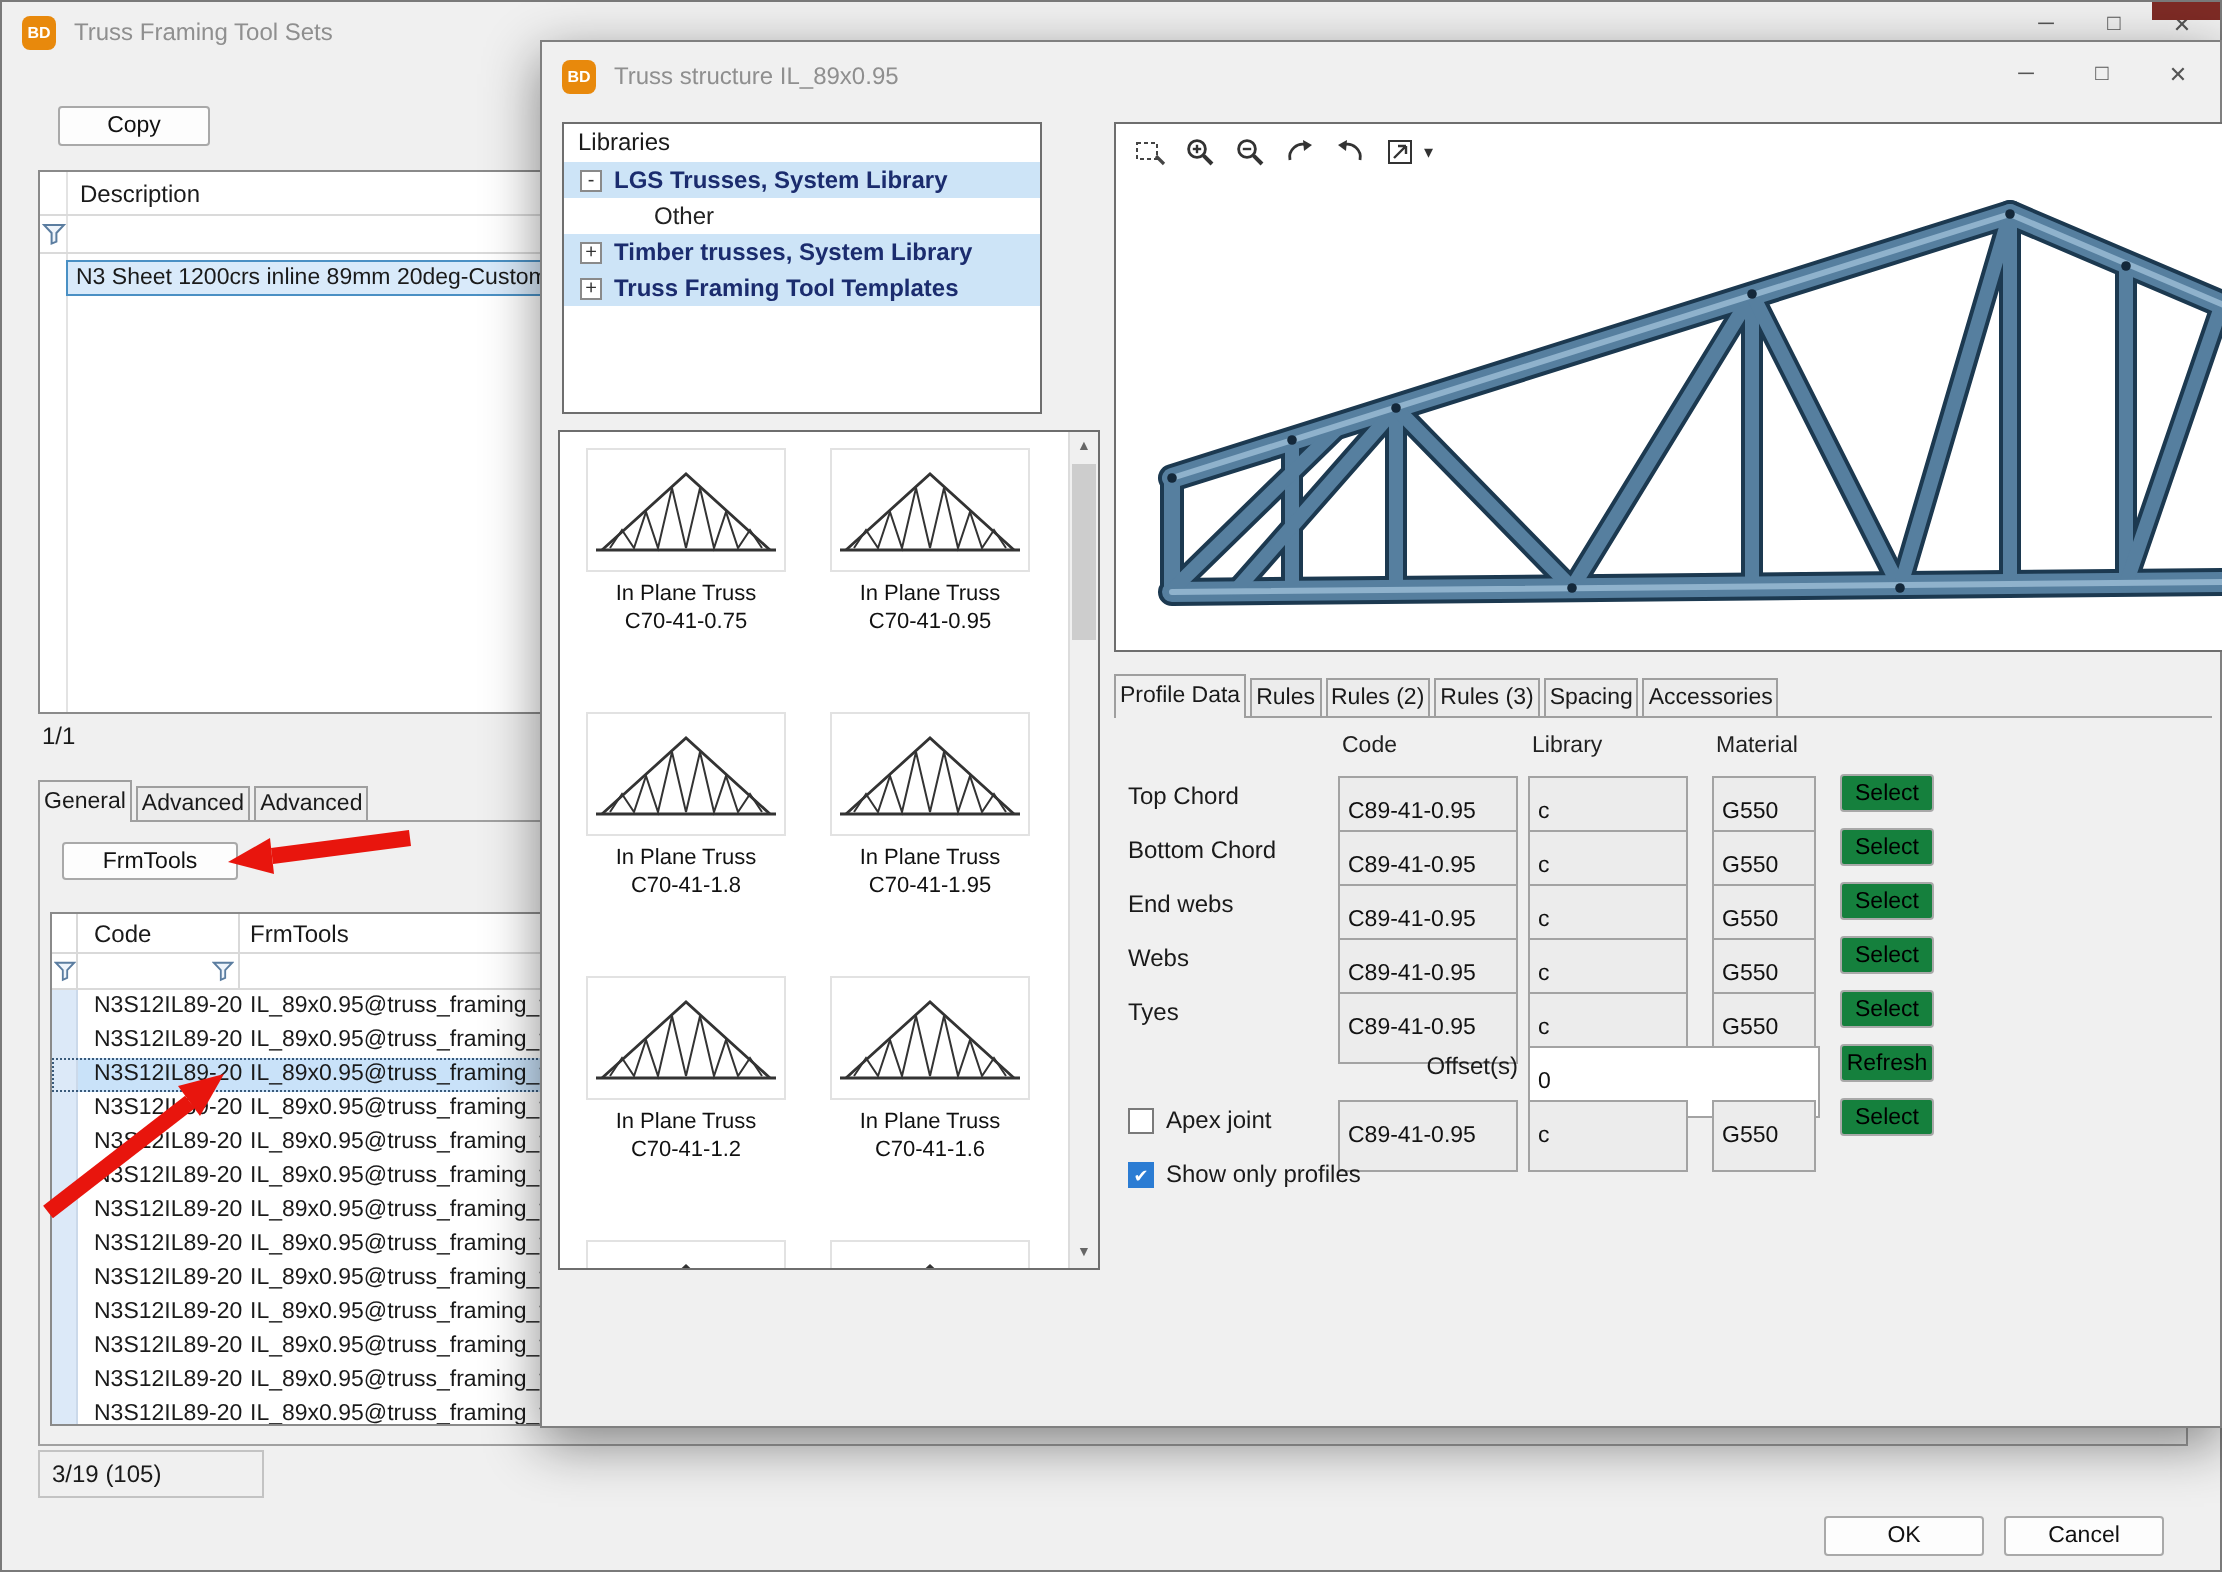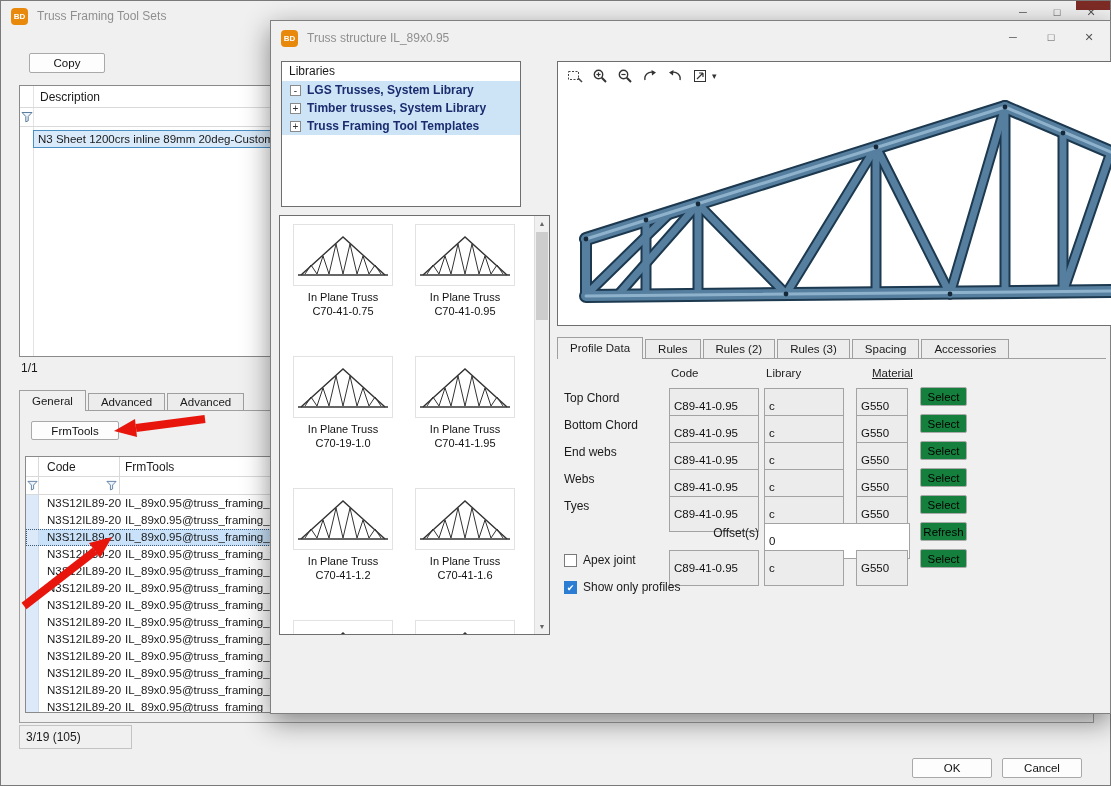--- a/index.html
+++ b/index.html
@@ -21,21 +21,21 @@
   .desc-header{position:relative;height:22px;border-bottom:1px solid #dadada;line-height:22px;}
   .desc-header .lbl{position:absolute;left:20px;}
   .desc-filter{position:relative;height:19px;border-bottom:1px solid #dadada;}
   .desc-filter .funnel{position:absolute;left:1px;top:3px;}
   .desc-row{position:absolute;left:13px;right:2px;top:44px;height:18px;line-height:17px;padding-left:4px;font-size:11.5px;white-space:nowrap;overflow:hidden;}
   .desc-row.selected{background:#d9eafa;border:1px solid #4a90c4;}
   .count1{position:absolute;left:20px;top:360px;}
   
   .tabstrip{position:absolute;display:flex;align-items:flex-end;z-index:3;}
   .main-tabs{left:18px;top:389px;height:21px;}
-  .tab{height:18px;line-height:17px;padding:0 12px;background:#ececec;border:1px solid #9f9f9f;margin-right:2px;font-size:11.5px;white-space:nowrap;}
+  .tab{height:18px;line-height:17px;padding:0 2px;background:#ececec;border:1px solid #9f9f9f;margin-right:2px;font-size:11.5px;white-space:nowrap;}
   .tab.active{height:21px;line-height:20px;background:#f0f0f0;border-bottom:none;position:relative;z-index:4;}
   .tabpage{position:absolute;left:18px;top:409px;width:1075px;height:313px;border:1px solid #a0a0a0;background:#f0f0f0;z-index:1;}
   .frmtools-btn{position:absolute;left:30px;top:420px;width:88px;height:19px;z-index:4;}
   
   .ttable{position:absolute;left:24px;top:455px;width:1063px;height:257px;background:#fff;border:1px solid #8a8a8a;overflow:hidden;z-index:2;}
   .thead{display:flex;height:20px;line-height:20px;border-bottom:1px solid #d9d9d9;}
   .thead .gutter{width:13px;border-right:1px solid #d9d9d9;flex:none;}
   .thead .codec{width:81px;padding-left:8px;border-right:1px solid #d9d9d9;flex:none;}
   .thead .frmc{flex:1;padding-left:5px;}
   .tfilter{display:flex;height:18px;border-bottom:1px solid #d9d9d9;}
@@ -78,21 +78,21 @@
   .ticon{width:22px;height:20px;display:flex;align-items:center;justify-content:center;}
   .caret{font-size:9px;color:#333;margin-left:-2px;}
   .truss-svg{position:absolute;left:0;top:28px;width:555px;height:237px;}
   .dlg-tabline{position:absolute;left:286px;top:337px;width:549px;height:1px;background:#9f9f9f;}
   .dlg-tabs{left:286px;top:316px;height:22px;}
   .dlg-tabs .tab{height:20px;line-height:19px;background:#ececec;}
   .dlg-tabs .tab.active{height:22px;line-height:21px;background:#f0f0f0;z-index:11;}
   .pform{position:absolute;left:288px;top:340px;width:545px;}
   .fhead-row{position:relative;height:24px;font-size:11.5px;}
   .fhead{position:absolute;top:6px;color:#222;}
-  .h-code{left:112px;} .h-lib{left:207px;} .h-mat{left:313px;text-decoration:underline;}
+  .h-code{left:112px;} .h-lib{left:207px;} .h-mat{left:299px;}
   .prow{position:relative;height:27px;}
   .plabel{position:absolute;left:5px;top:6px;display:flex;align-items:center;gap:6px;white-space:nowrap;}
   .pmid{position:absolute;left:110px;top:6px;white-space:nowrap;}
   .pright{position:absolute;left:110px;width:90px;top:6px;text-align:right;white-space:nowrap;}
   .fld{position:absolute;top:3px;height:18px;border:1px solid #a3a3a3;background:#ececec;font-size:11.5px;padding:17px 4px;font-family:inherit;color:#111;}
   .fld.code{left:110px;width:90px;}
   .fld.lib{left:205px;width:80px;}
   .fld.mat{left:297px;width:52px;}
   .fld.val{left:297px;width:52px;background:#fff;}
   .fld.wide{left:205px;width:146px;background:#fff;}
@@ -255,20 +255,24 @@
     <div class="win-btn">✕</div>
   </div>
 
   <div class="lib-panel">
     <div class="lib-header">Libraries</div>
     <div>
         <div class="tree-row sel">
           <span class="expander">-</span>
           <span class="tree-label bold">LGS Trusses, System Library</span>
         </div>
+        <div class="tree-row" style="padding-left: 28px;">
+          <span class="expander hidden"></span>
+          <span class="tree-label">Other</span>
+        </div>
         <div class="tree-row sel">
           <span class="expander">+</span>
           <span class="tree-label bold">Timber trusses, System Library</span>
         </div>
         <div class="tree-row sel">
           <span class="expander">+</span>
           <span class="tree-label bold">Truss Framing Tool Templates</span>
         </div>
       </div>
   </div>
@@ -299,21 +303,21 @@
         </div>
         <div class="thumb">
           <div class="thumb-img">
             <svg viewBox="0 0 96 54" width="96" height="54">
               <polyline points="3,47 93,47" fill="none" stroke="#333" stroke-width="1.6"></polyline>
               <polyline points="6,47 48,9 90,47" fill="none" stroke="#333" stroke-width="1.4"></polyline>
               <polyline points="10,46 16,37 22,46 28,28 34,46 41,16 48,46 55,16 62,46 68,28 74,46 80,37 86,46" fill="none" stroke="#333" stroke-width="1"></polyline>
             </svg>
           </div>
           <div class="tlabel">In Plane Truss</div>
-          <div class="tlabel">C70-19-1.0</div>
+          <div class="tlabel">C70-41-1.8</div>
         </div>
         <div class="thumb">
           <div class="thumb-img">
             <svg viewBox="0 0 96 54" width="96" height="54">
               <polyline points="3,47 93,47" fill="none" stroke="#333" stroke-width="1.6"></polyline>
               <polyline points="6,47 48,9 90,47" fill="none" stroke="#333" stroke-width="1.4"></polyline>
               <polyline points="10,46 16,37 22,46 28,28 34,46 41,16 48,46 55,16 62,46 68,28 74,46 80,37 86,46" fill="none" stroke="#333" stroke-width="1"></polyline>
             </svg>
           </div>
           <div class="tlabel">In Plane Truss</div>

